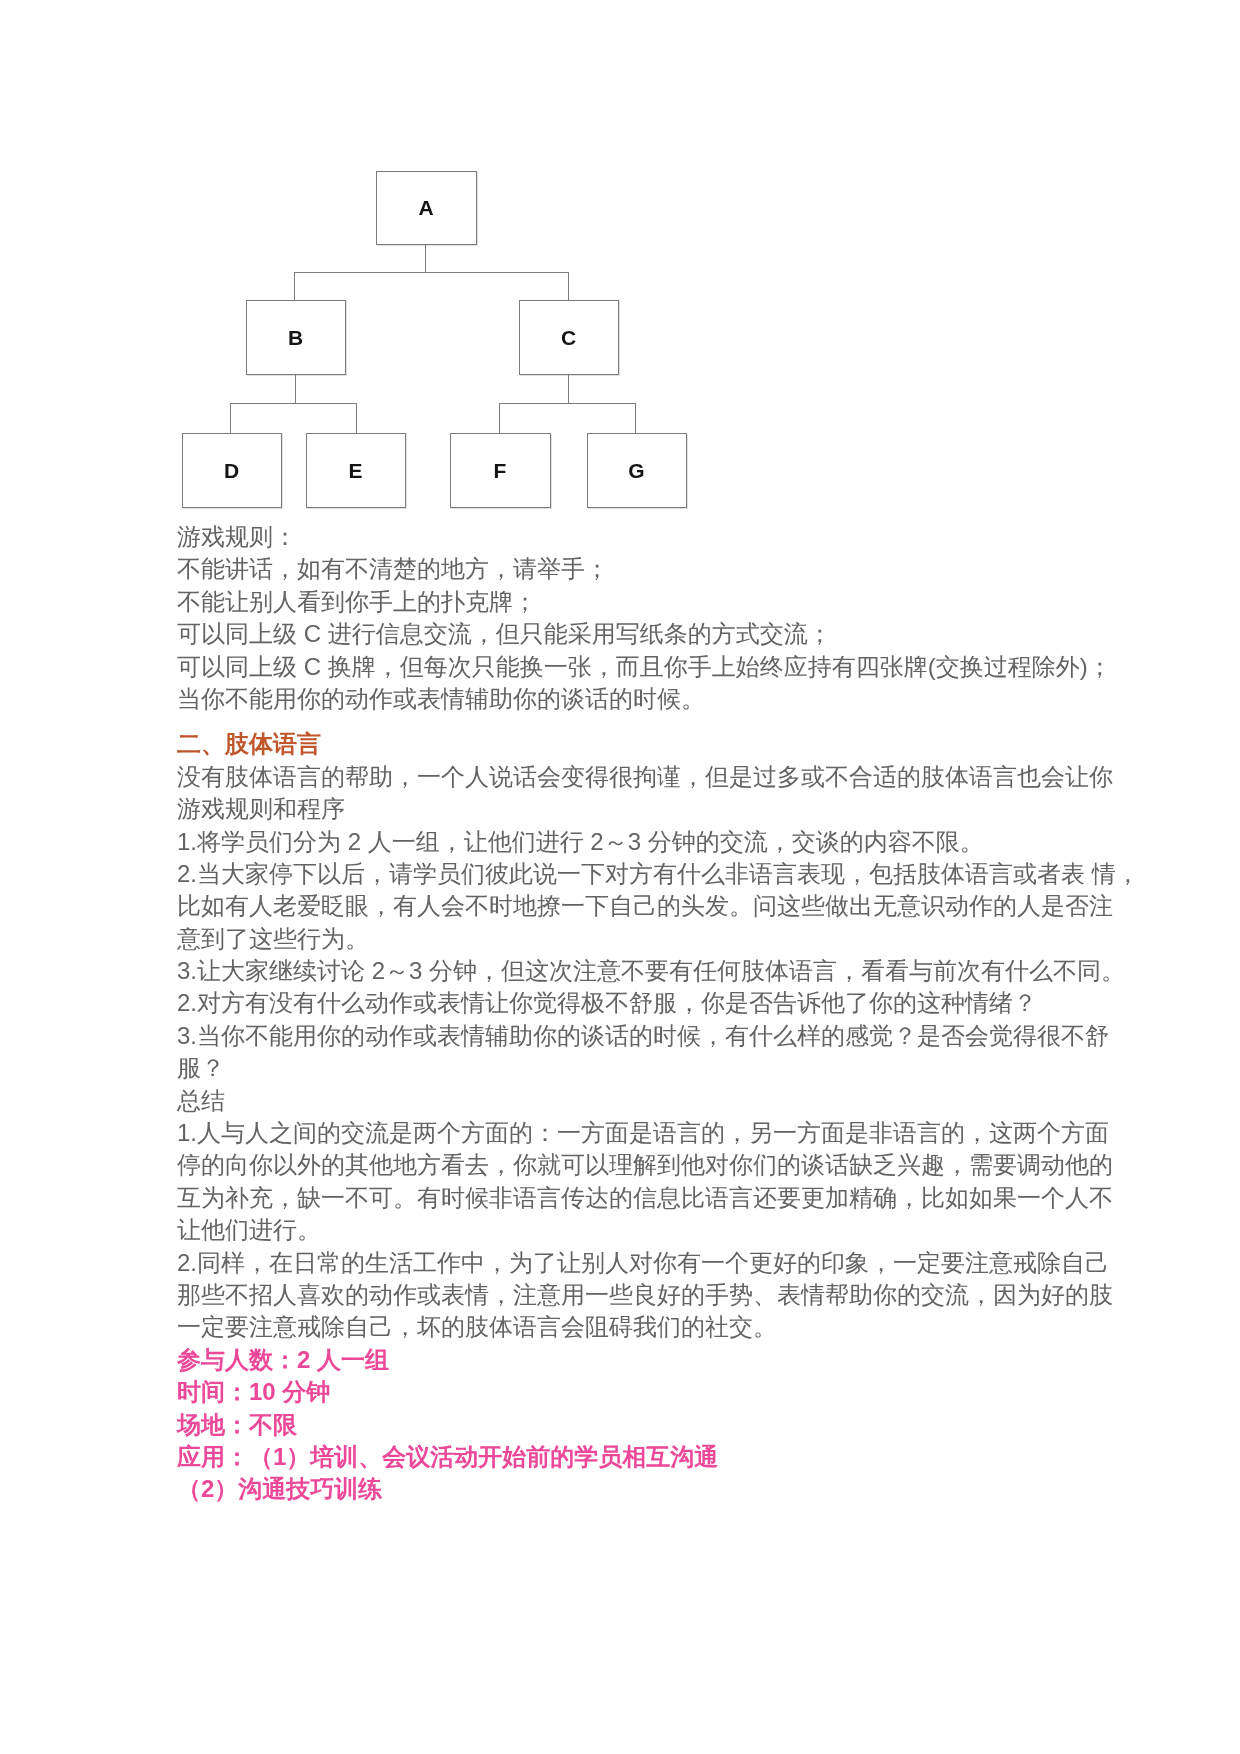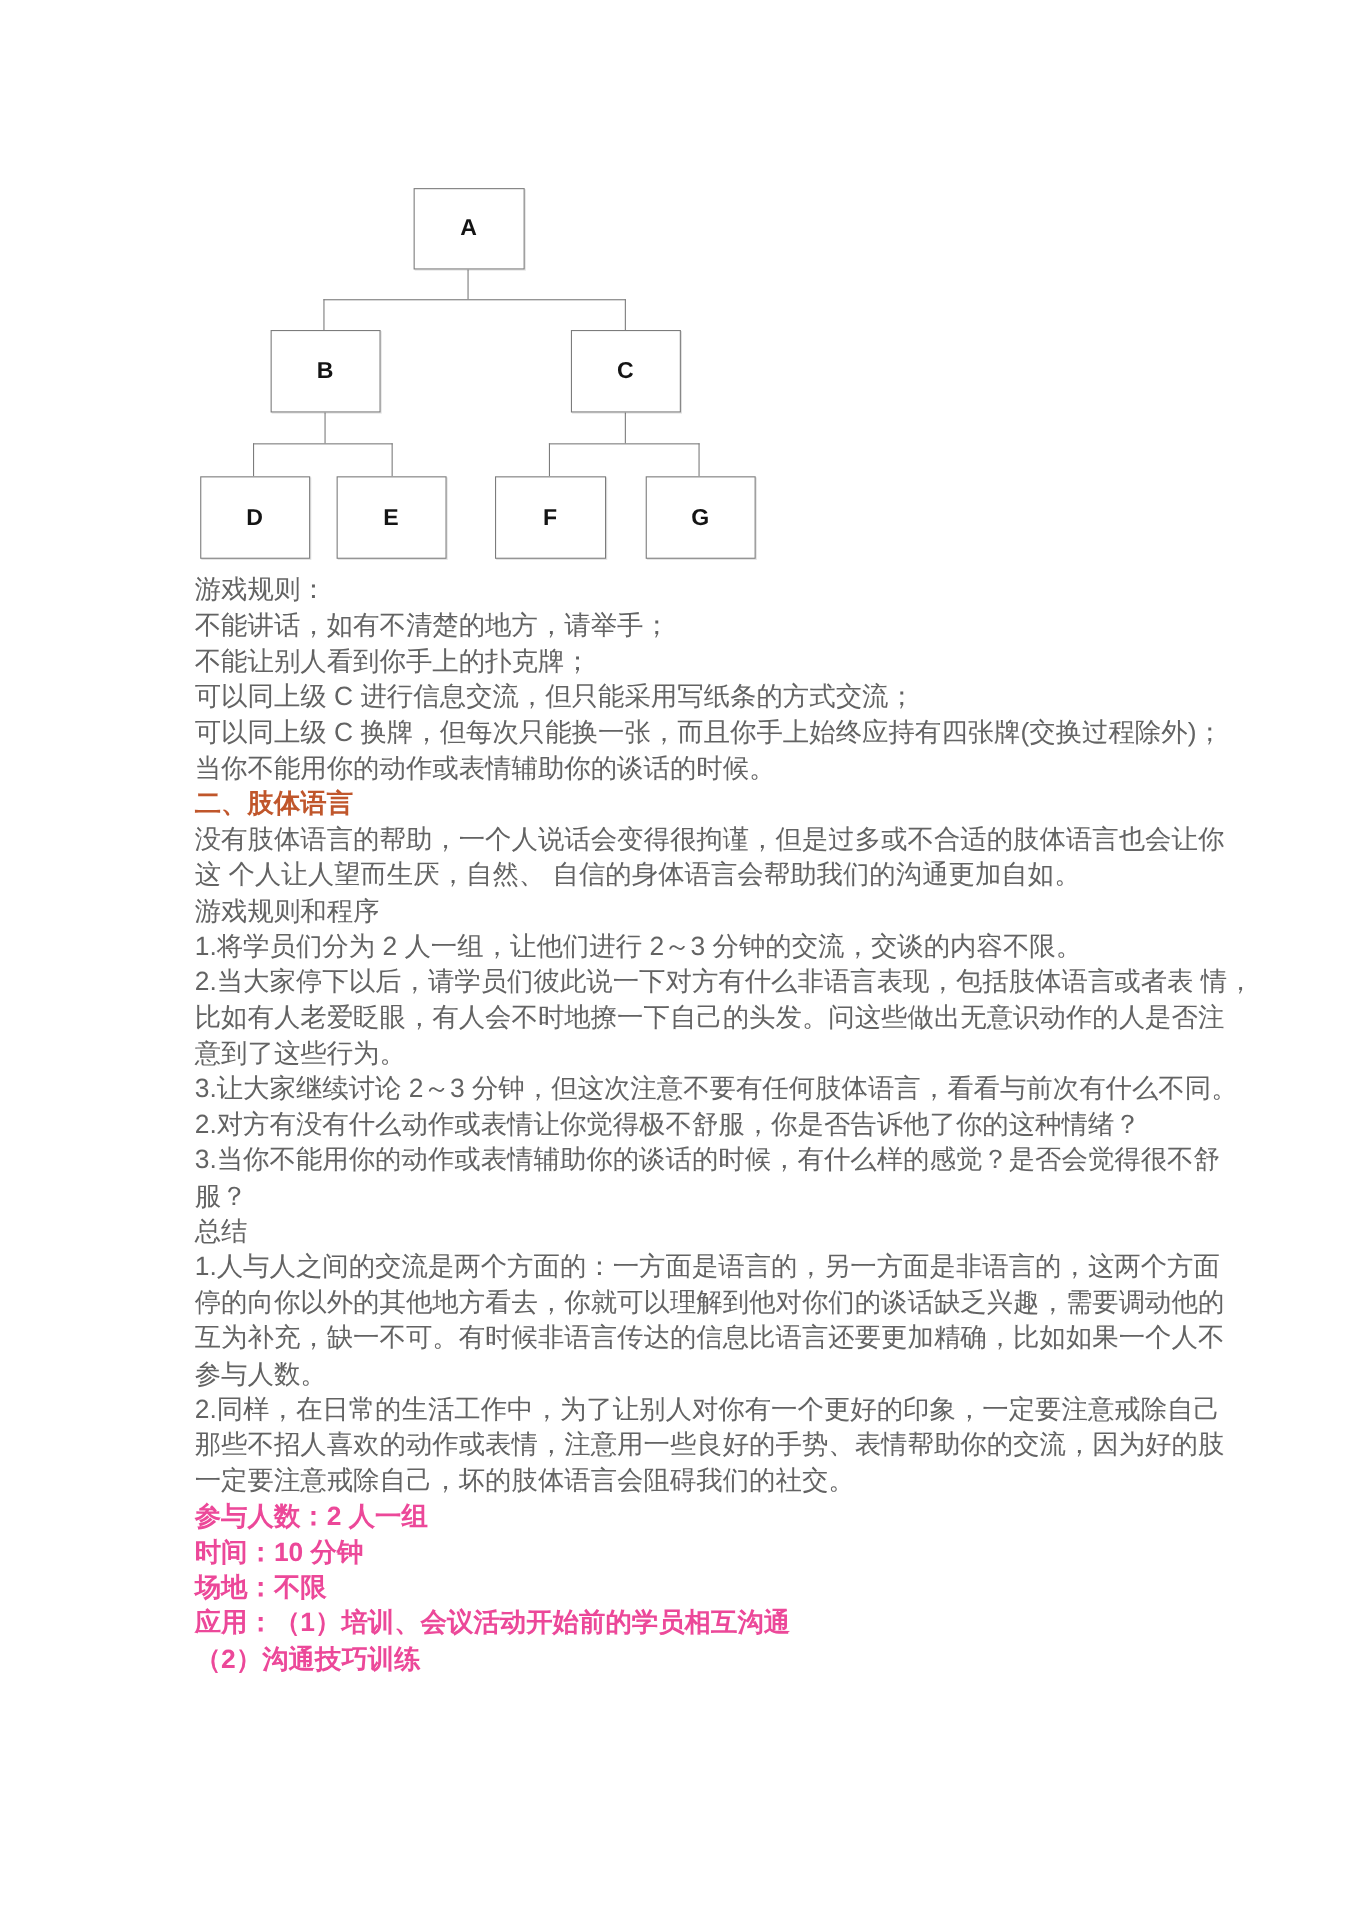--- a/index.html
+++ b/index.html
@@ -32,21 +32,21 @@
     position: absolute;
     left: 177px;
     top: 521px;
     width: 905px;
     color: #636363;
     font-size: 24px;
     line-height: 32.4px;
   }
   .ln { white-space: nowrap; height: 32.4px; }
   .ln.b { font-weight: bold; color: #ec4899; }
-  .ln.h { font-weight: bold; color: #c0562b; }
+  .ln.h { font-weight: bold; color: #c0562b; margin-top: 13px; }
 </style>
 </head>
 <body>
 
 <div class="page">
 
   <div class="diagram">
 
     <div class="cline" style="left:425px; top:243px; width:1px; height:29px;"></div>
     <div class="cline" style="left:294px; top:272px; width:275px; height:1px;"></div>
@@ -86,35 +86,34 @@
 
   <div class="content">
     <div class="ln">游戏规则：</div>
     <div class="ln">不能讲话，如有不清楚的地方，请举手；</div>
     <div class="ln">不能让别人看到你手上的扑克牌；</div>
     <div class="ln">可以同上级 C 进行信息交流，但只能采用写纸条的方式交流；</div>
     <div class="ln">可以同上级 C 换牌，但每次只能换一张，而且你手上始终应持有四张牌(交换过程除外)；</div>
     <div class="ln">当你不能用你的动作或表情辅助你的谈话的时候。</div>
     <div class="ln h">二、肢体语言</div>
     <div class="ln">没有肢体语言的帮助，一个人说话会变得很拘谨，但是过多或不合适的肢体语言也会让你</div>
-    <div class="ln">这 个人让人望而生厌，自然、 自信的身体语言会帮助我们的沟通更加自如。</div>
     <div class="ln">游戏规则和程序</div>
     <div class="ln">1.将学员们分为 2 人一组，让他们进行 2～3 分钟的交流，交谈的内容不限。</div>
     <div class="ln">2.当大家停下以后，请学员们彼此说一下对方有什么非语言表现，包括肢体语言或者表 情，</div>
     <div class="ln">比如有人老爱眨眼，有人会不时地撩一下自己的头发。问这些做出无意识动作的人是否注</div>
     <div class="ln">意到了这些行为。</div>
     <div class="ln">3.让大家继续讨论 2～3 分钟，但这次注意不要有任何肢体语言，看看与前次有什么不同。</div>
     <div class="ln">2.对方有没有什么动作或表情让你觉得极不舒服，你是否告诉他了你的这种情绪？</div>
     <div class="ln">3.当你不能用你的动作或表情辅助你的谈话的时候，有什么样的感觉？是否会觉得很不舒</div>
     <div class="ln">服？</div>
     <div class="ln">总结</div>
     <div class="ln">1.人与人之间的交流是两个方面的：一方面是语言的，另一方面是非语言的，这两个方面</div>
     <div class="ln">停的向你以外的其他地方看去，你就可以理解到他对你们的谈话缺乏兴趣，需要调动他的</div>
     <div class="ln">互为补充，缺一不可。有时候非语言传达的信息比语言还要更加精确，比如如果一个人不</div>
-    <div class="ln">参与人数。</div>
+    <div class="ln">让他们进行。</div>
     <div class="ln">2.同样，在日常的生活工作中，为了让别人对你有一个更好的印象，一定要注意戒除自己</div>
     <div class="ln">那些不招人喜欢的动作或表情，注意用一些良好的手势、表情帮助你的交流，因为好的肢</div>
     <div class="ln">一定要注意戒除自己，坏的肢体语言会阻碍我们的社交。</div>
     <div class="ln b">参与人数：2 人一组</div>
     <div class="ln b">时间：10 分钟</div>
     <div class="ln b">场地：不限</div>
     <div class="ln b">应用：（1）培训、会议活动开始前的学员相互沟通</div>
     <div class="ln b">（2）沟通技巧训练</div>
   </div>
 

